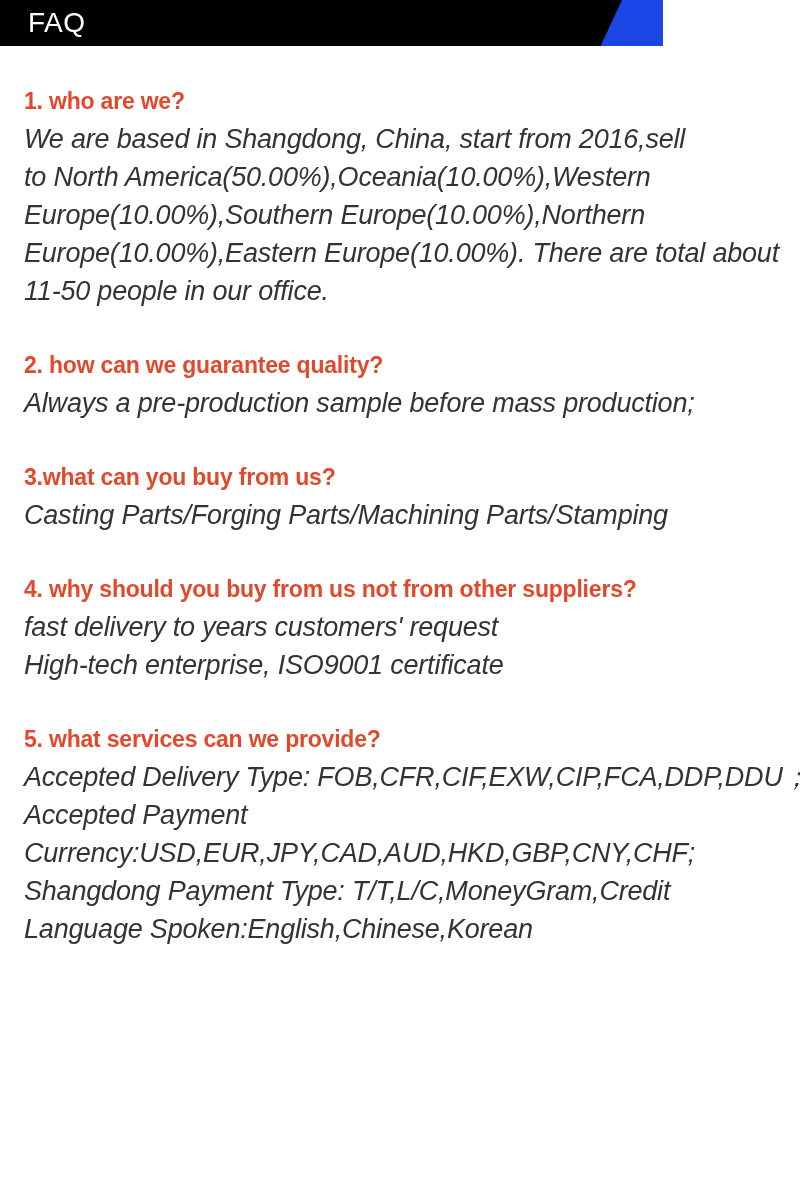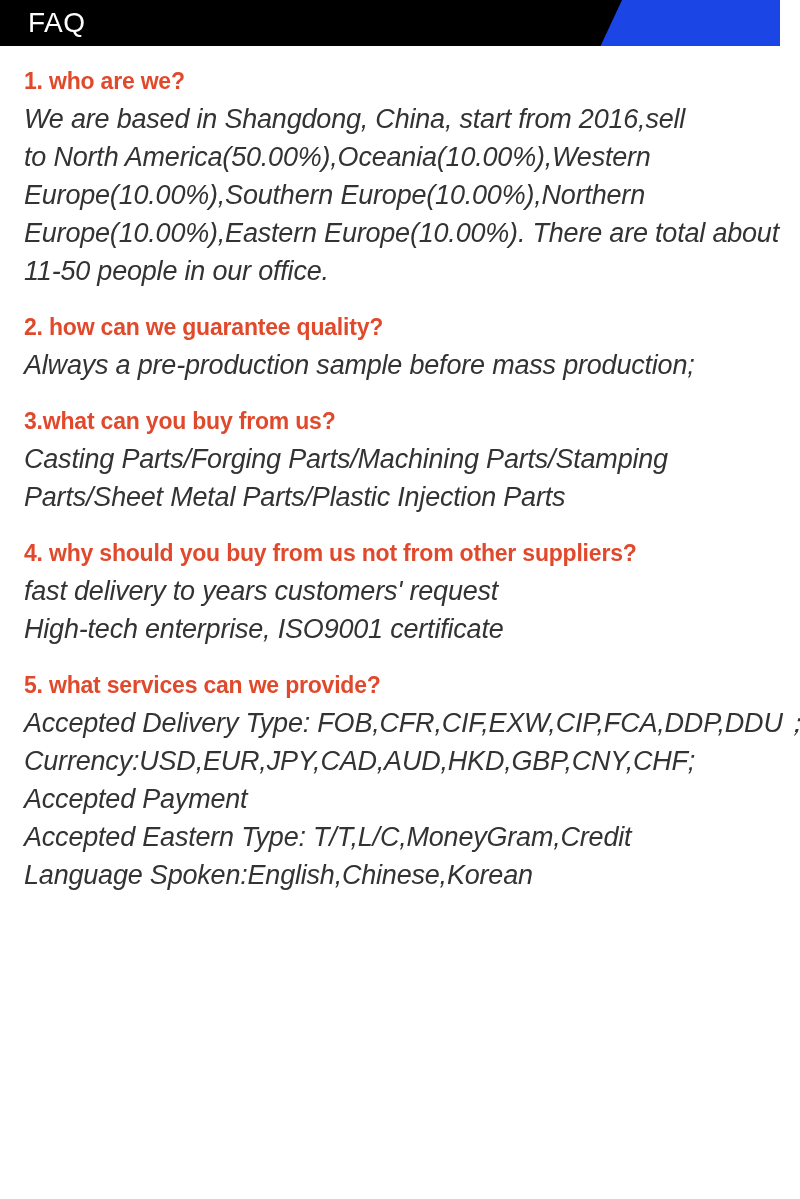--- a/index.html
+++ b/index.html
@@ -14,21 +14,21 @@
   body {
     width: 800px;
     height: 1199px;
     font-family: "Liberation Sans", "DejaVu Sans", sans-serif;
     background: var(--page-bg);
     overflow: hidden;
     position: relative;
   }
   .header-bar {
     position: relative;
-    width: 780px;
+    width: 663px;
     height: 46px;
     background: var(--bar);
     overflow: hidden;
   }
   .header-title {
     position: absolute;
     left: 28px;
     top: 0;
     height: 46px;
     line-height: 46px;
@@ -43,22 +43,22 @@
     top: 0;
     width: 300px;
     height: 46px;
     background: var(--ribbon);
     transform: skewX(-25deg);
     transform-origin: top left;
   }
   .content {
     padding: 0 24px;
   }
-  .faq-section { margin-top: 18px; }
-  .faq-section:first-child { margin-top: 16px; }
+  .faq-section { margin-top: 36px; }
+  .faq-section:first-child { margin-top: 36px; }
   .faq-question {
     color: var(--heading);
     font-size: 23px;
     font-weight: bold;
     line-height: 38px;
     letter-spacing: -0.2px;
   }
   .faq-line {
     color: var(--body);
     font-size: 27px;
@@ -89,31 +89,30 @@
   </div>
 
   <div class="faq-section">
     <div class="faq-question">2. how can we guarantee quality?</div>
     <div class="faq-line">Always a pre-production sample before mass production;</div>
   </div>
 
   <div class="faq-section">
     <div class="faq-question">3.what can you buy from us?</div>
     <div class="faq-line">Casting Parts/Forging Parts/Machining Parts/Stamping</div>
-    <div class="faq-line">Parts/Sheet Metal Parts/Plastic Injection Parts</div>
   </div>
 
   <div class="faq-section">
     <div class="faq-question">4. why should you buy from us not from other suppliers?</div>
     <div class="faq-line">fast delivery to years customers' request</div>
     <div class="faq-line">High-tech enterprise, ISO9001 certificate</div>
   </div>
 
   <div class="faq-section">
     <div class="faq-question">5. what services can we provide?</div>
     <div class="faq-line">Accepted Delivery Type: FOB,CFR,CIF,EXW,CIP,FCA,DDP,DDU；</div>
+    <div class="faq-line">Accepted Payment</div>
     <div class="faq-line">Currency:USD,EUR,JPY,CAD,AUD,HKD,GBP,CNY,CHF;</div>
-    <div class="faq-line">Accepted Payment</div>
-    <div class="faq-line">Accepted Eastern Type: T/T,L/C,MoneyGram,Credit</div>
+    <div class="faq-line">Shangdong Payment Type: T/T,L/C,MoneyGram,Credit</div>
     <div class="faq-line">Language Spoken:English,Chinese,Korean</div>
   </div>
 
 </div>
 
 </body></html>

